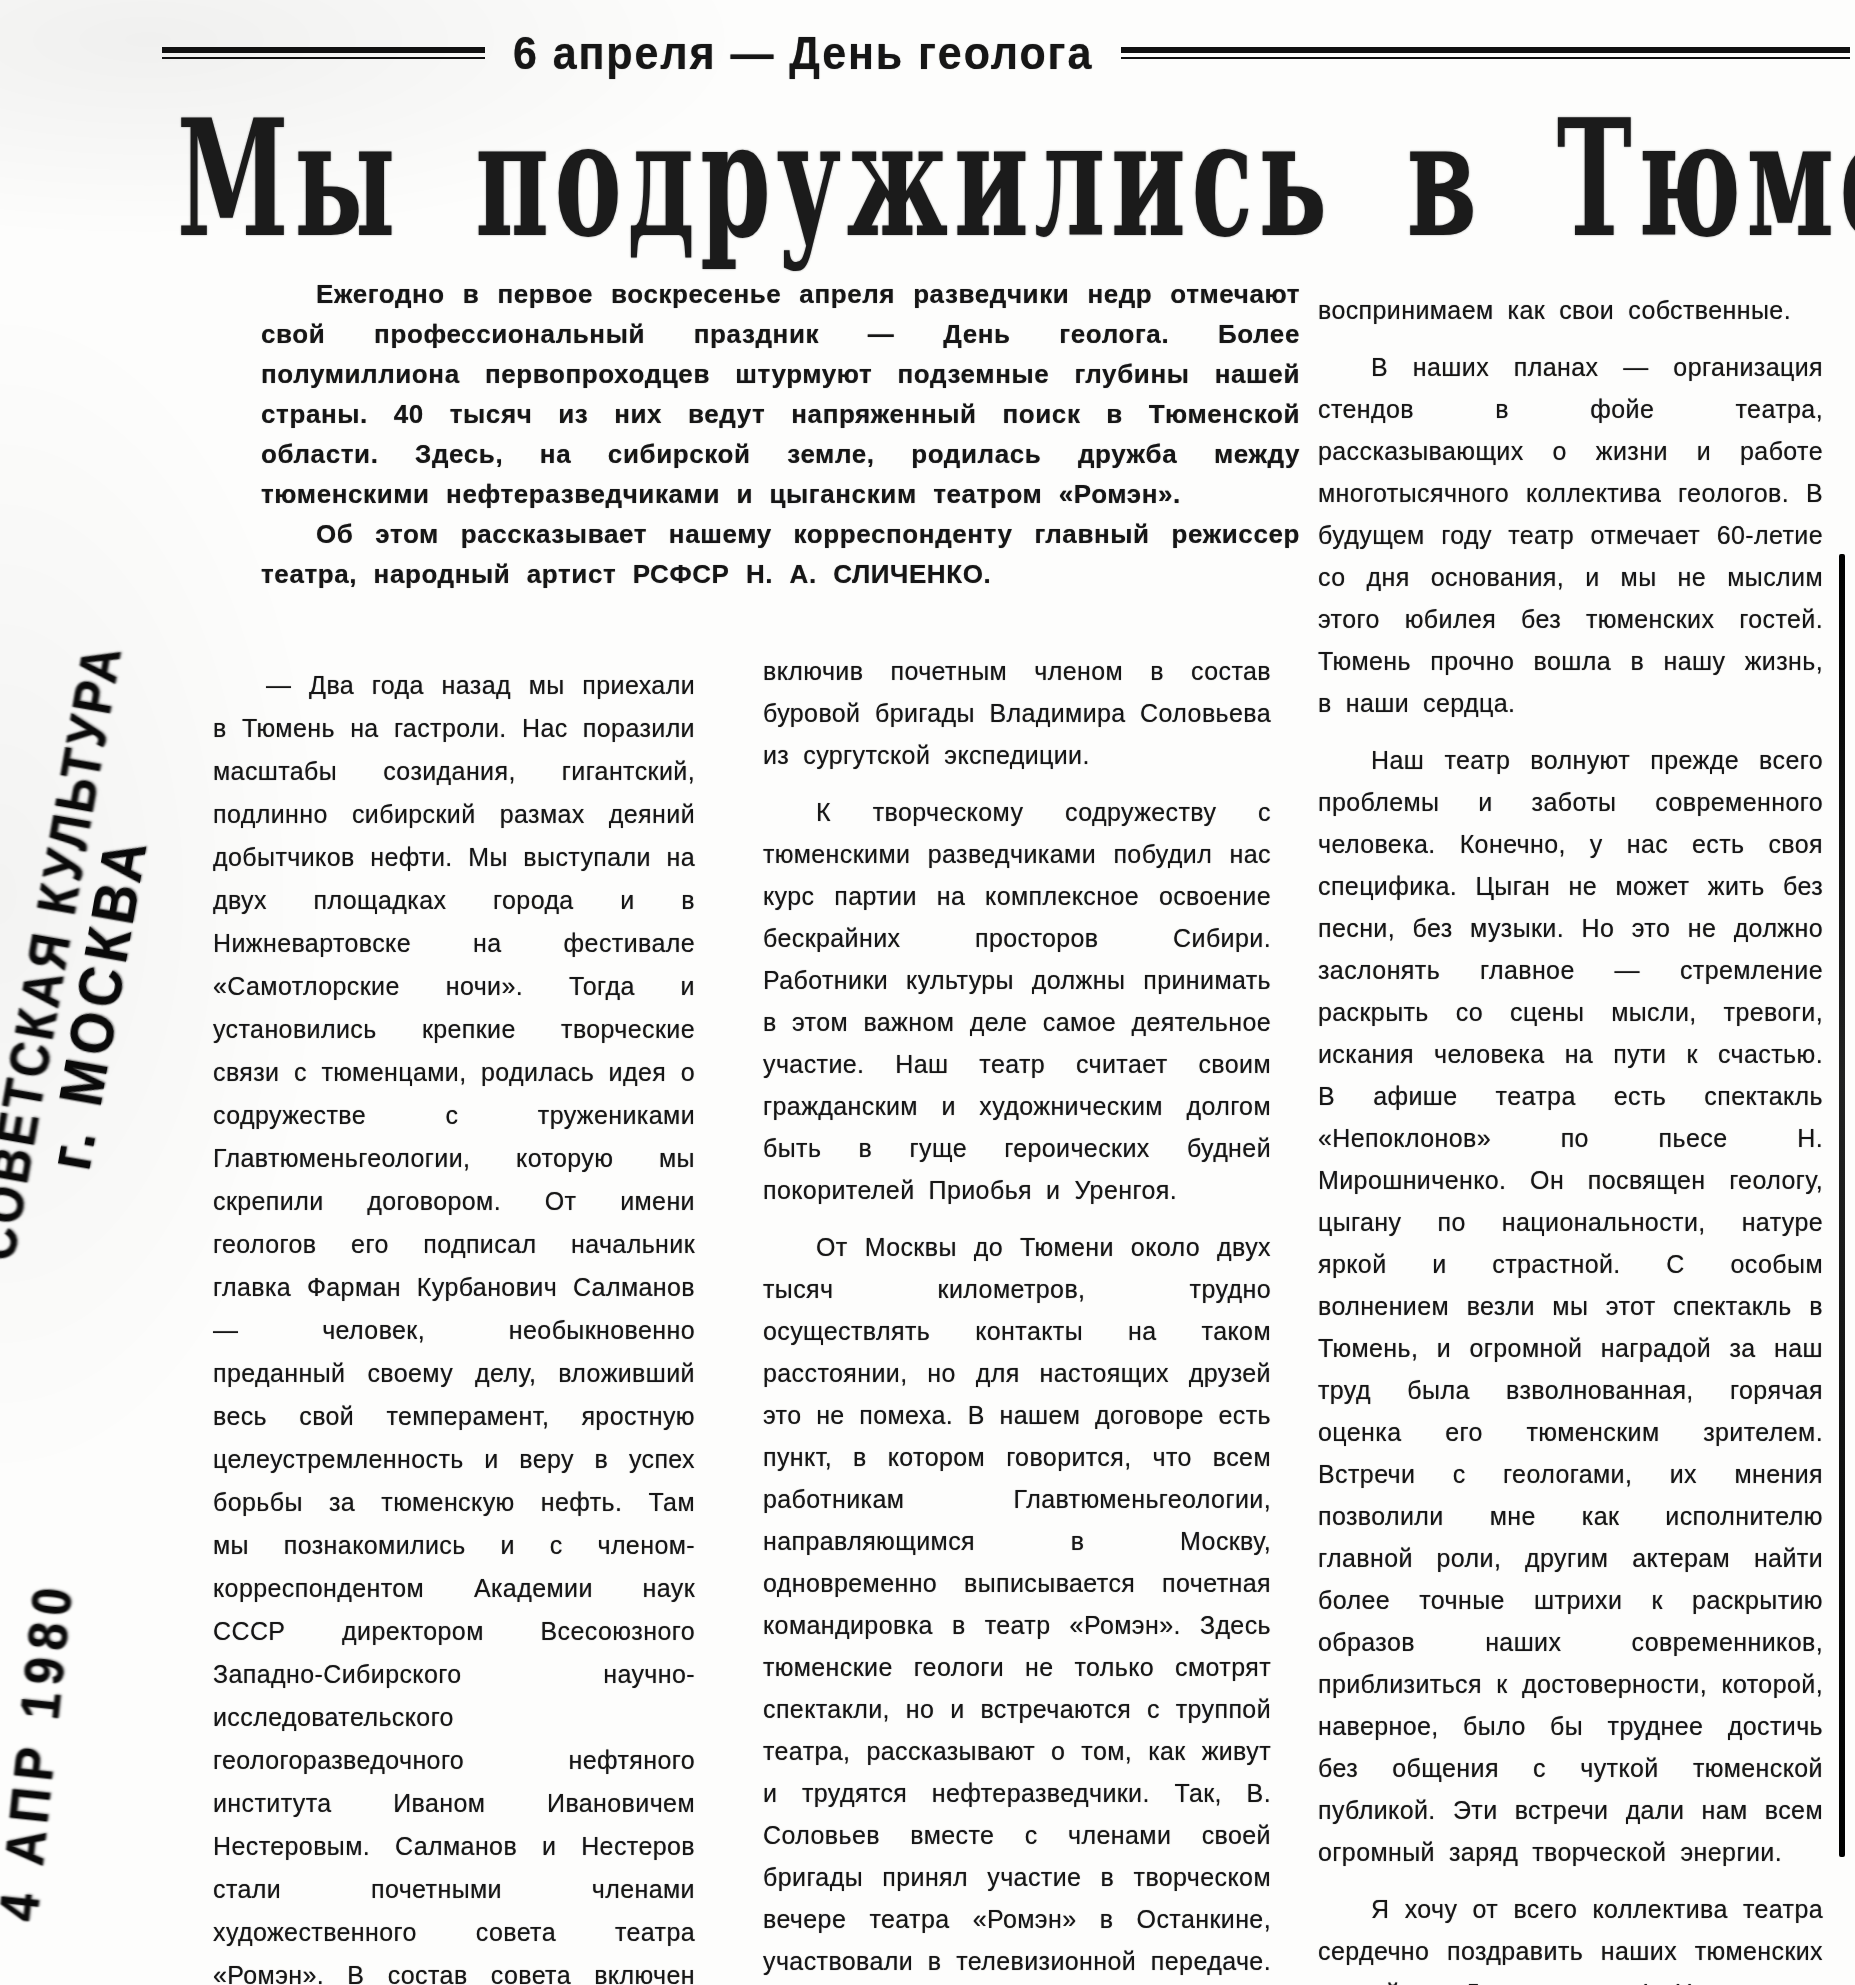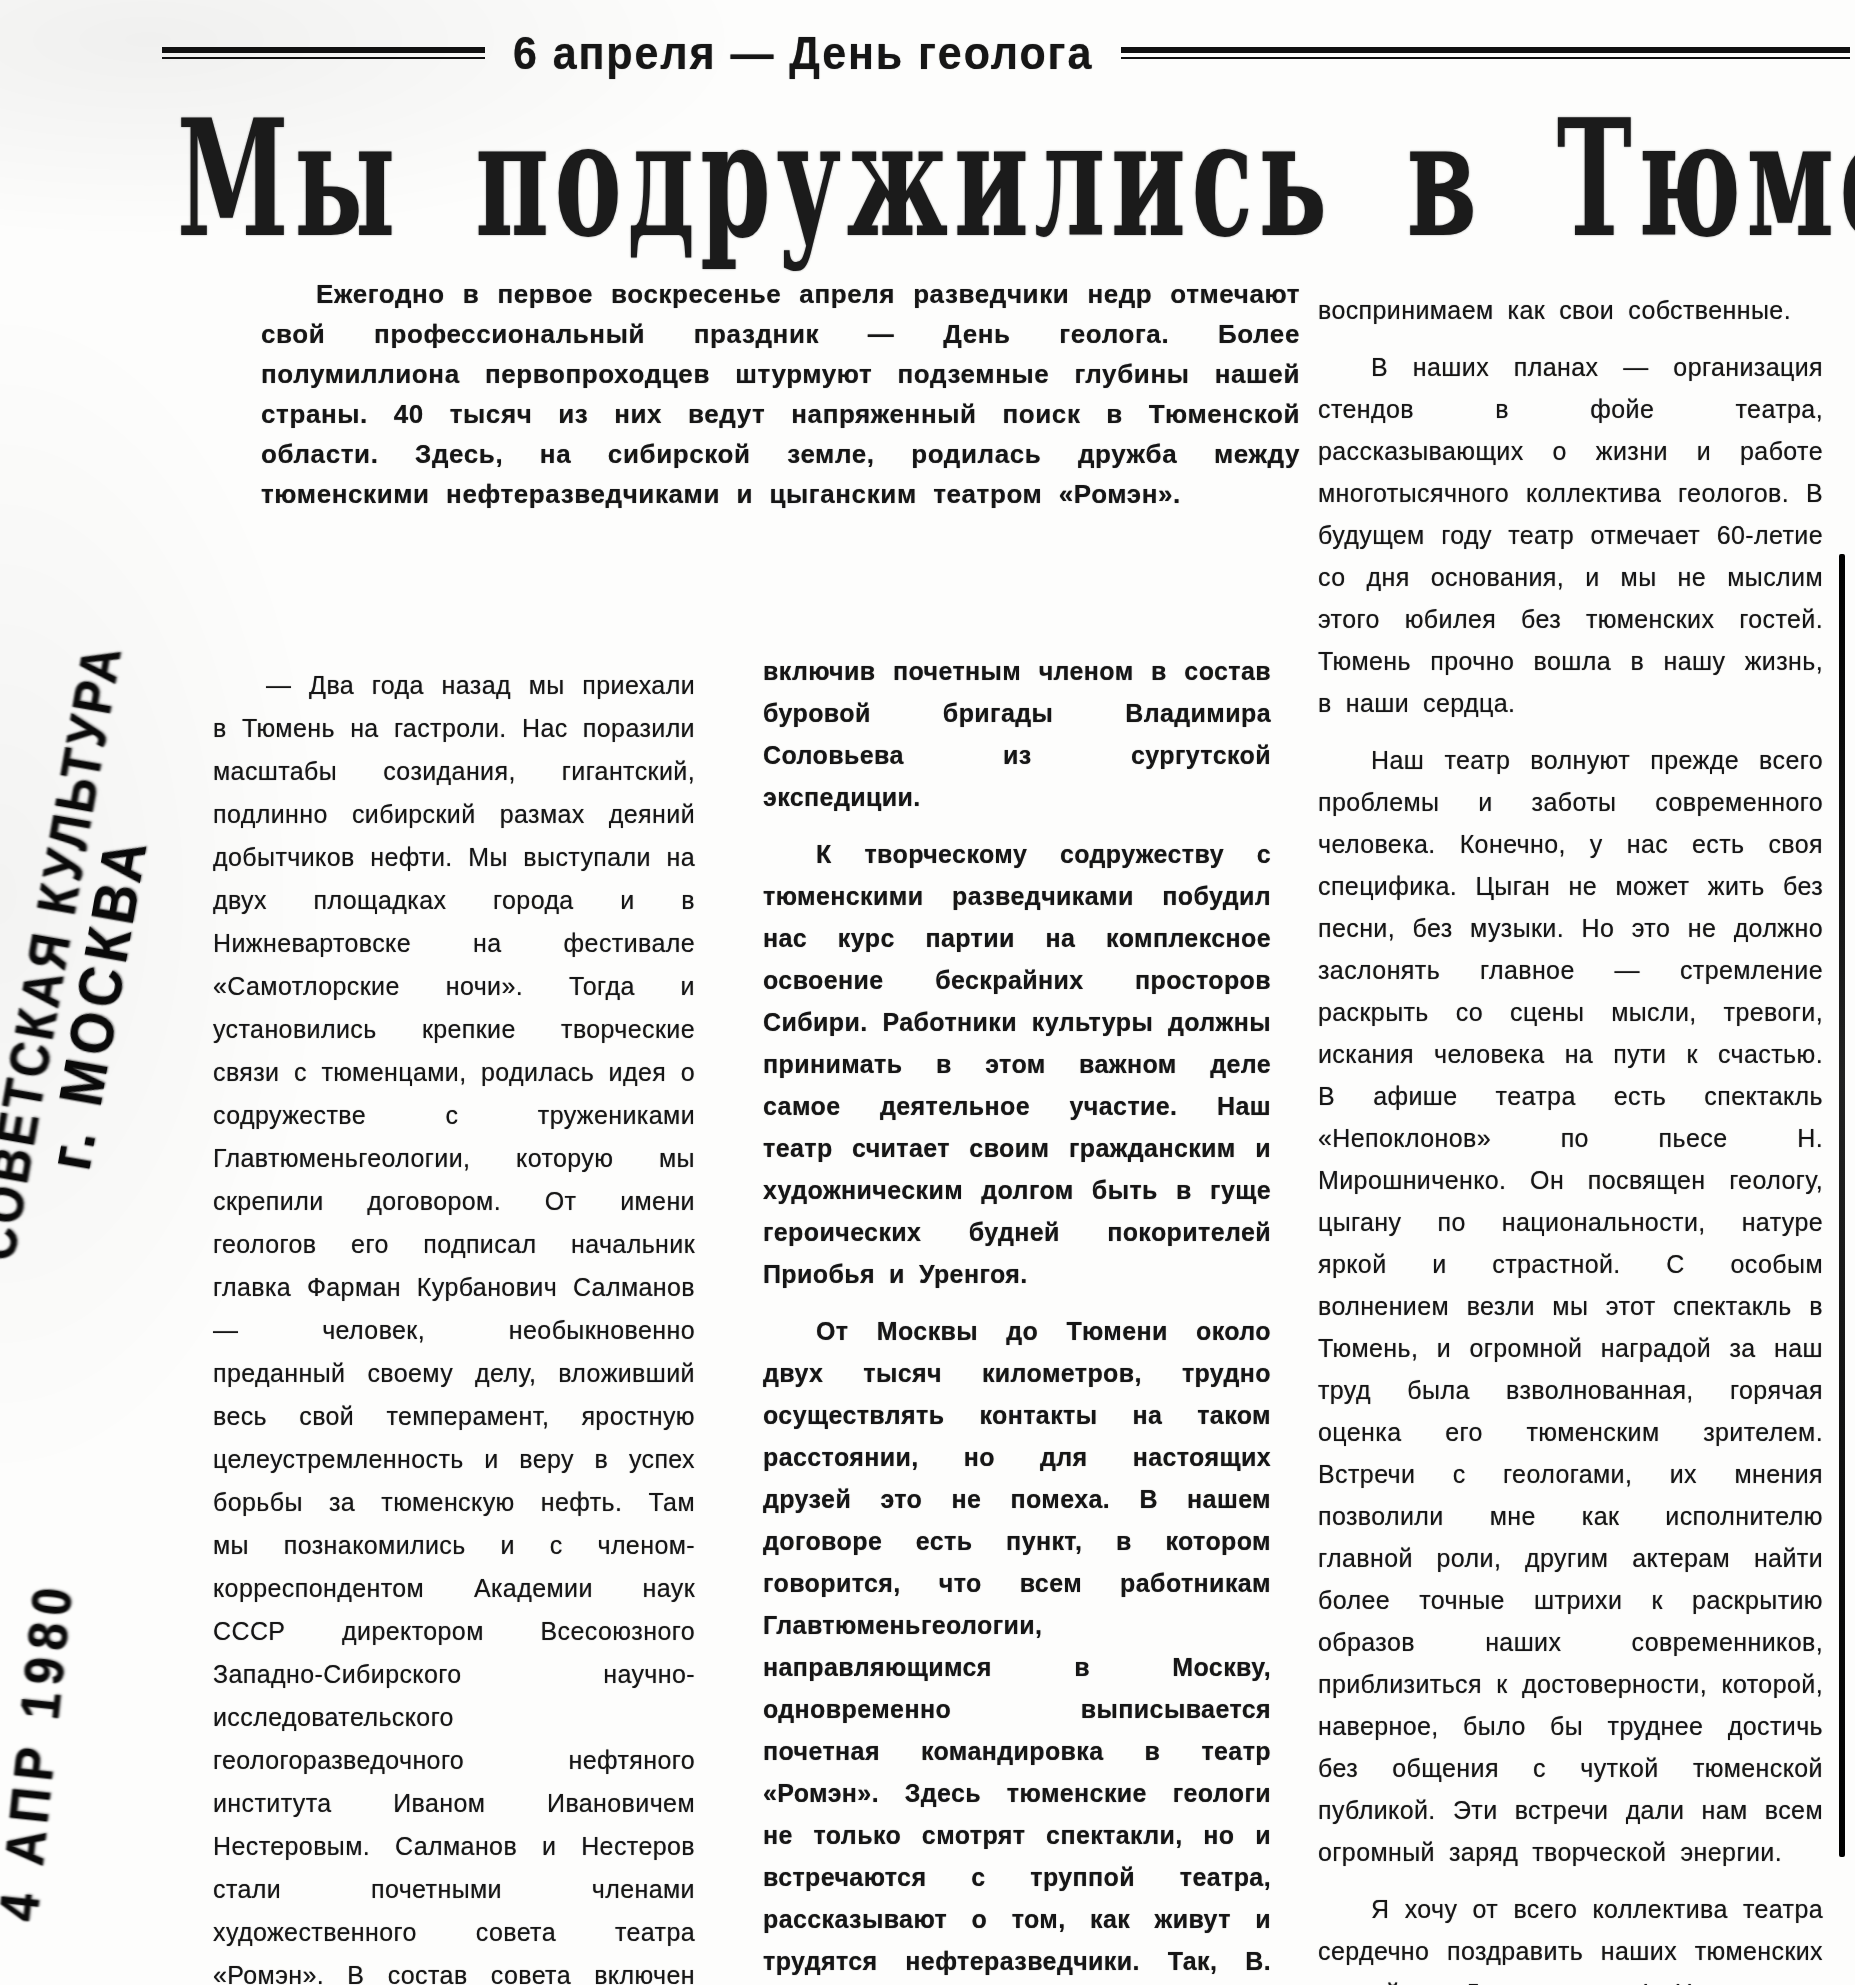--- a/index.html
+++ b/index.html
@@ -43,21 +43,21 @@
   
   .col{position:absolute;}
   .col p{
     margin:15px;font-size:25px;line-height:43px;
     text-align:justify;text-indent:53px;letter-spacing:0.4px;word-spacing:6.7px;
     text-shadow:0 0 1px rgba(0,0,0,.55);
   }
   .col p.noindent{text-indent:0;}
   .col-left{left:198px;top:649px;width:512px;}
   .col-mid{left:748px;top:635px;width:538px;}
-  .col-mid p{line-height:42px;font-weight:bold;}
+  .col-mid p{line-height:42px;}
   .col-right{left:1303px;top:274px;width:535px;}
   .col-right p{line-height:42px;}
   
   .edge-rule{
     position:absolute;left:1839px;top:554px;width:5.7px;height:1303px;
     background:linear-gradient(180deg,#000 0%,#222 40%,#000 100%);
     border-radius:1.9px;
   }
   
   .stamp-line{
@@ -83,20 +83,21 @@
 <div class="headline">Мы подружились в Тюмени</div>
 
 <div>
   <div class="stamp-line stamp-org">СОВЕТСКАЯ КУЛЬТУРА</div>
   <div class="stamp-line stamp-city">г. МОСКВА</div>
   <div class="stamp-line stamp-date">4 АПР 1980</div>
 </div>
 
 <div class="lede">
   <p>Ежегодно в первое воскресенье апреля разведчики недр отмечают свой профессиональный праздник — День геолога. Более полумиллиона первопроходцев штурмуют подземные глубины нашей страны. 40 тысяч из них ведут напряженный поиск в Тюменской области. Здесь, на сибирской земле, родилась дружба между тюменскими нефтеразведчиками и цыганским театром «Ромэн».</p>
+  <p>Об этом рассказывает нашему корреспонденту главный режиссер театра, народный артист РСФСР Н. А. СЛИЧЕНКО.</p>
 </div>
 
 <div class="col col-left">
   <p>— Два года назад мы приехали в Тюмень на гастроли. Нас поразили масштабы созидания, гигантский, подлинно сибирский размах деяний добытчиков нефти. Мы выступали на двух площадках города и в Нижневартовске на фестивале «Самотлорские ночи». Тогда и установились крепкие творческие связи с тюменцами, родилась идея о содружестве с тружениками Главтюменьгеологии, которую мы скрепили договором. От имени геологов его подписал начальник главка Фарман Курбанович Салманов — человек, необыкновенно преданный своему делу, вложивший весь свой темперамент, яростную целеустремленность и веру в успех борьбы за тюменскую нефть. Там мы познакомились и с членом-корреспондентом Академии наук СССР директором Всесоюзного Западно-Сибирского научно-исследовательского геологоразведочного нефтяного института Иваном Ивановичем Нестеровым. Салманов и Нестеров стали почетными членами художественного совета театра «Ромэн». В состав совета включен также и Владимир Макар — представитель молодого поколения нефтеразведчиков, один из лучших буровых мастеров края.</p>
 
 </div>
 
 <div class="col col-mid">
   <p class="noindent">включив почетным членом в состав буровой бригады Владимира Соловьева из сургутской экспедиции.</p>
   <p>К творческому содружеству с тюменскими разведчиками побудил нас курс партии на комплексное освоение бескрайних просторов Сибири. Работники культуры должны принимать в этом важном деле самое деятельное участие. Наш театр считает своим гражданским и художническим долгом быть в гуще героических будней покорителей Приобья и Уренгоя.</p>

